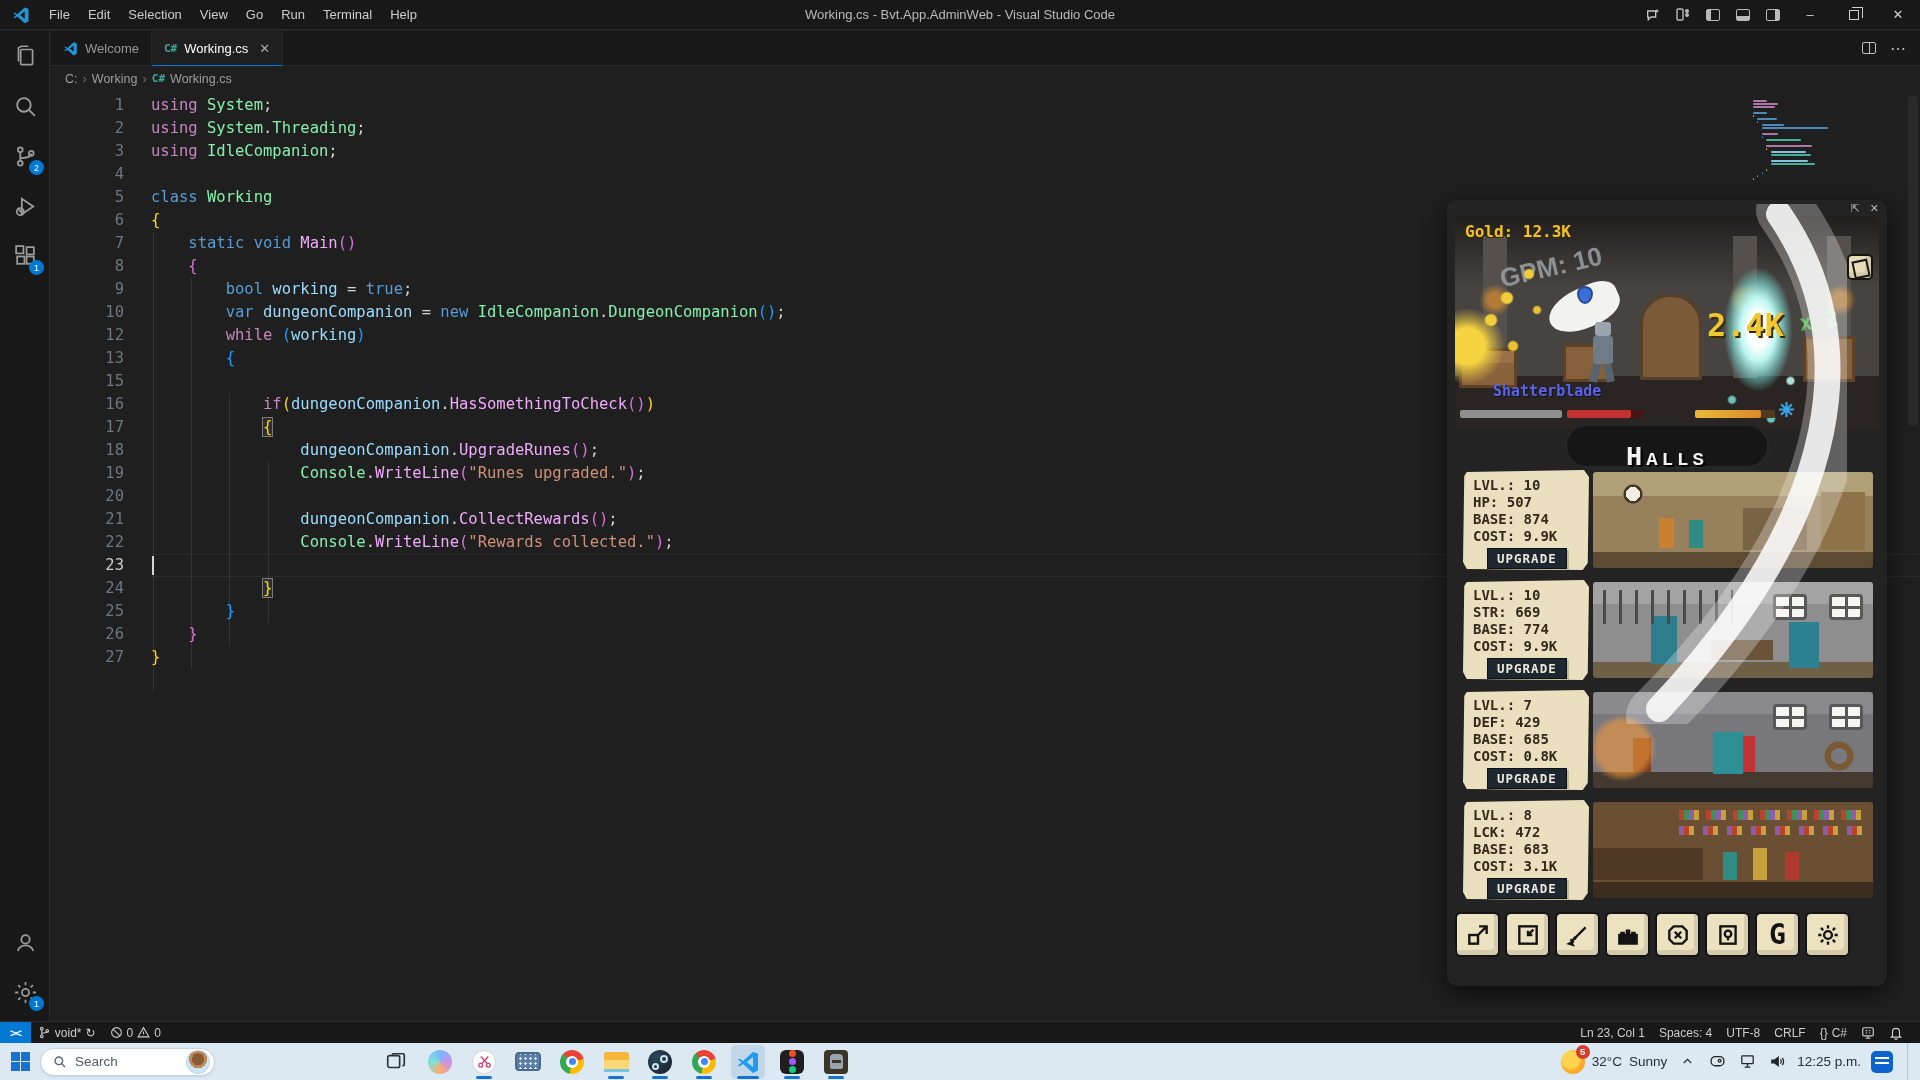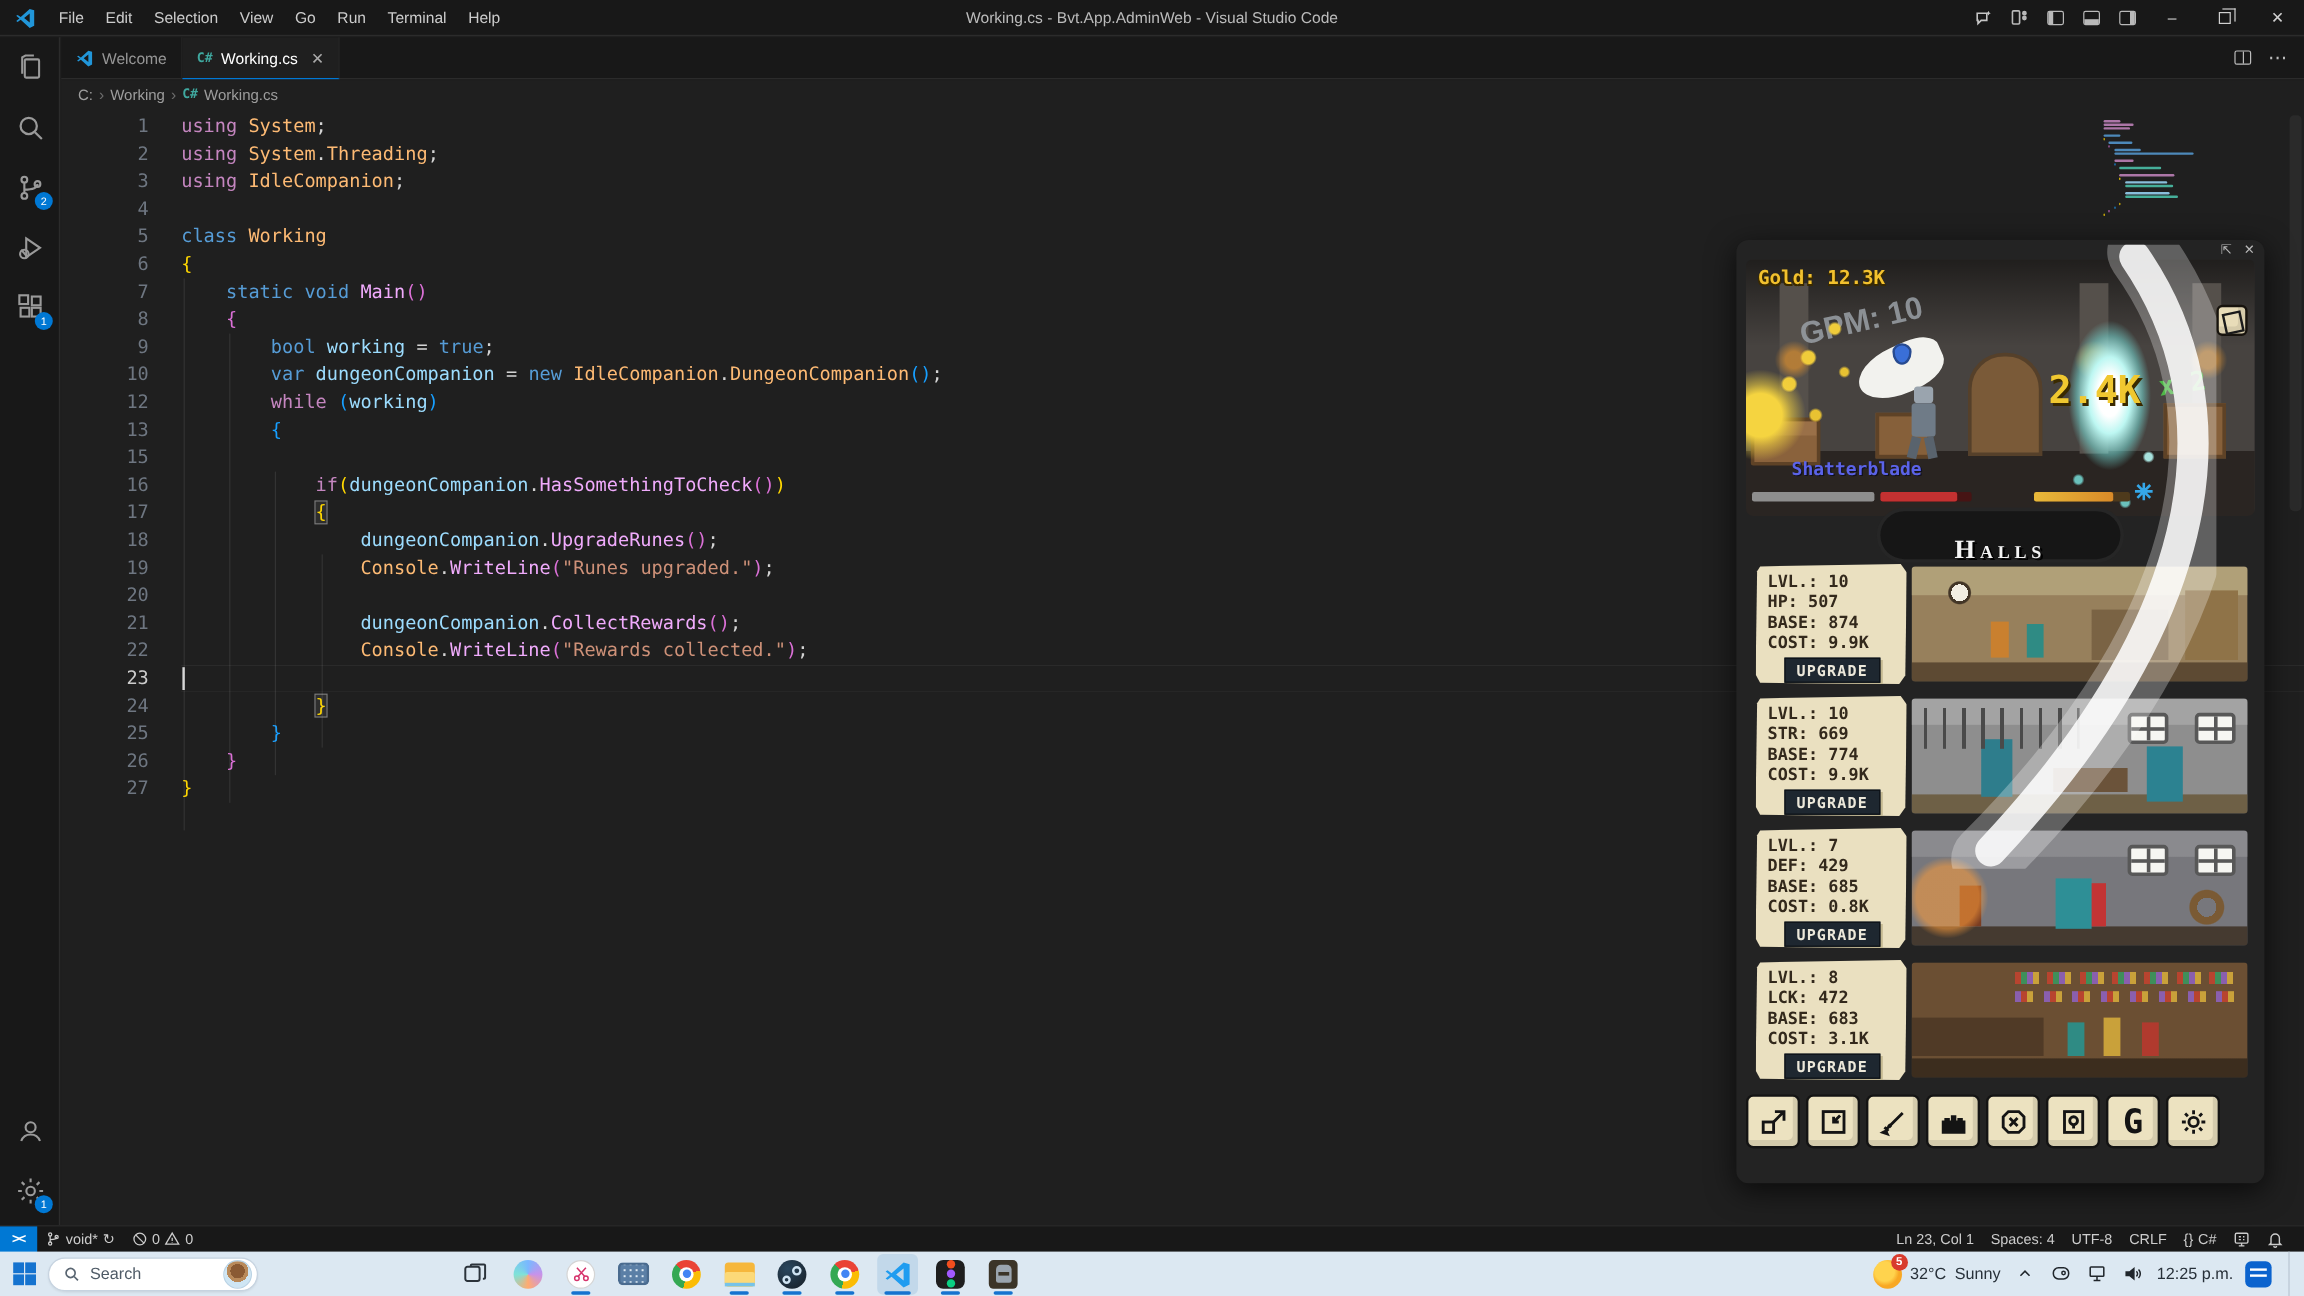--- a/index.html
+++ b/index.html
@@ -45,21 +45,21 @@
 
   
   #editor{position:absolute;left:51px;top:90px;width:1869px;height:931px;background:#1f1f1f;overflow:hidden;}
   #code-lines{position:relative;padding-top:4px;font-family:"DejaVu Sans Mono",monospace;font-size:15.5px;}
   .cl{display:flex;height:23px;line-height:23px;white-space:pre;position:relative;}
   .cl .ln{width:100px;text-align:right;padding-right:27px;color:#6e7681;flex:none;}
   .cl.active .ln{color:#cccccc;}
   .cl.active .ct-wrap{box-shadow:inset 0 1px 0 #2a2a2a, inset 0 -1px 0 #2a2a2a;}
   .ct-wrap{flex:1;position:relative;}
   .cursor-bar{position:absolute;left:1px;top:2px;width:2px;height:19px;background:#d4d4d4;}
-  .tk-k{color:#C586C0;} .tk-b{color:#569CD6;} .tk-t{color:#fdba74;} .tk-v{color:#9CDCFE;}
+  .tk-k{color:#C586C0;} .tk-b{color:#569CD6;} .tk-t{color:#86efac;} .tk-v{color:#9CDCFE;}
   .tk-f{color:#f0abfc;} .tk-s{color:#CE9178;} .tk-w{color:#D4D4D4;}
   .tk-p1{color:#FFD700;} .tk-p2{color:#DA70D6;} .tk-p3{color:#179FFF;}
   .tk-hl{color:#FFD700;outline:1px solid #7a7a7a;background:rgba(255,255,255,.07);}
   .indent-guide{position:absolute;width:1px;background:rgba(255,255,255,.09);}
   #minimap{position:absolute;left:1702px;top:10px;width:110px;}
   .mm-line{height:2px;margin-bottom:1px;border-radius:1px;opacity:.85;}
   #ed-scrollbar{position:absolute;right:2px;top:6px;width:10px;height:330px;background:rgba(255,255,255,.05);border-radius:4px;}
 
   
   #statusbar{position:absolute;left:0;top:1021px;width:1920px;height:22px;background:#181818;border-top:1px solid #2b2b2b;display:flex;align-items:center;font-size:12px;color:#cccccc;z-index:45;}
@@ -139,21 +139,21 @@
   #cards-btn::before{content:"";position:absolute;left:4px;top:4px;width:12px;height:14px;border:2px solid #1a1a1a;transform:rotate(-12deg);}
   #enemy-name{position:absolute;left:38px;top:166px;color:#5b63e8;font-weight:bold;font-size:15px;font-family:"DejaVu Sans Mono",monospace;text-shadow:1px 1px 0 #101020;z-index:6;}
   .hp-bar{position:absolute;top:194px;height:8px;z-index:6;border-radius:2px;}
   #bar-gray{left:5px;width:102px;background:#8e8e8e;}
   #bar-red{left:112px;width:76px;background:#461414;}
   #bar-red::before{content:"";position:absolute;left:0;top:0;bottom:0;width:84%;background:#c43131;border-radius:2px;}
   #bar-orange{left:240px;width:80px;background:#4e3a1c;}
   #bar-orange::before{content:"";position:absolute;left:0;top:0;bottom:0;width:82%;background:linear-gradient(90deg,#e8b93a,#d98a28);border-radius:2px;}
   #snowflake{position:absolute;left:324px;top:186px;z-index:6;}
   #hall-banner{position:absolute;left:50%;transform:translateX(-50%);top:226px;width:200px;height:40px;background:#161616;border-radius:20px;display:flex;align-items:center;justify-content:center;z-index:9;box-shadow:0 0 0 3px #262626;}
-  #hall-banner span{color:#f4f4f4;font-family:Liberation Serif, serif;font-weight:bold;font-size:22px;font-variant:small-caps;letter-spacing:4px;text-shadow:2px 2px 0 #000;margin-top:23px;}
+  #hall-banner span{color:#f4f4f4;font-family:Liberation Mono, monospace;font-weight:bold;font-size:27px;font-variant:small-caps;letter-spacing:4px;text-shadow:2px 2px 0 #000;margin-top:23px;}
   #hall-list{position:absolute;left:0;top:270px;width:440px;}
   .hall-row{position:relative;height:110px;}
   .stat-card{position:absolute;left:16px;top:0;width:126px;height:100px;background:#eae0c0;clip-path:polygon(3% 2%,96% 0,100% 7%,99% 93%,95% 100%,3% 99%,0 92%,1% 6%);padding:7px 8px 0 10px;font-family:"DejaVu Sans Mono",monospace;font-weight:bold;color:#33291c;font-size:14px;line-height:1.22;box-shadow:2px 3px 5px rgba(0,0,0,.5);}
   .upgrade-btn{display:block;margin:3px 0 0 14px;background:#1e2730;color:#ece8da;border:1px solid #0c1116;font-family:"DejaVu Sans Mono",monospace;font-weight:bold;font-size:12.5px;letter-spacing:1px;padding:2px 9px;box-shadow:2px 2px 0 #c5ba92;cursor:pointer;}
   .room{position:absolute;left:146px;top:2px;width:280px;height:96px;border-radius:3px;overflow:hidden;}
   .room .win{display:none;position:absolute;top:12px;width:34px;height:26px;border-radius:4px;border:3px solid #585858;background:
      linear-gradient(#585858,#585858) 50% 0/3px 100% no-repeat,
      linear-gradient(#585858,#585858) 0 50%/100% 3px no-repeat,#f6f6f2;}
   .room .w1{right:66px;} .room .w2{right:10px;}
   .room.armory .win,.room.forge .win{display:block;}

